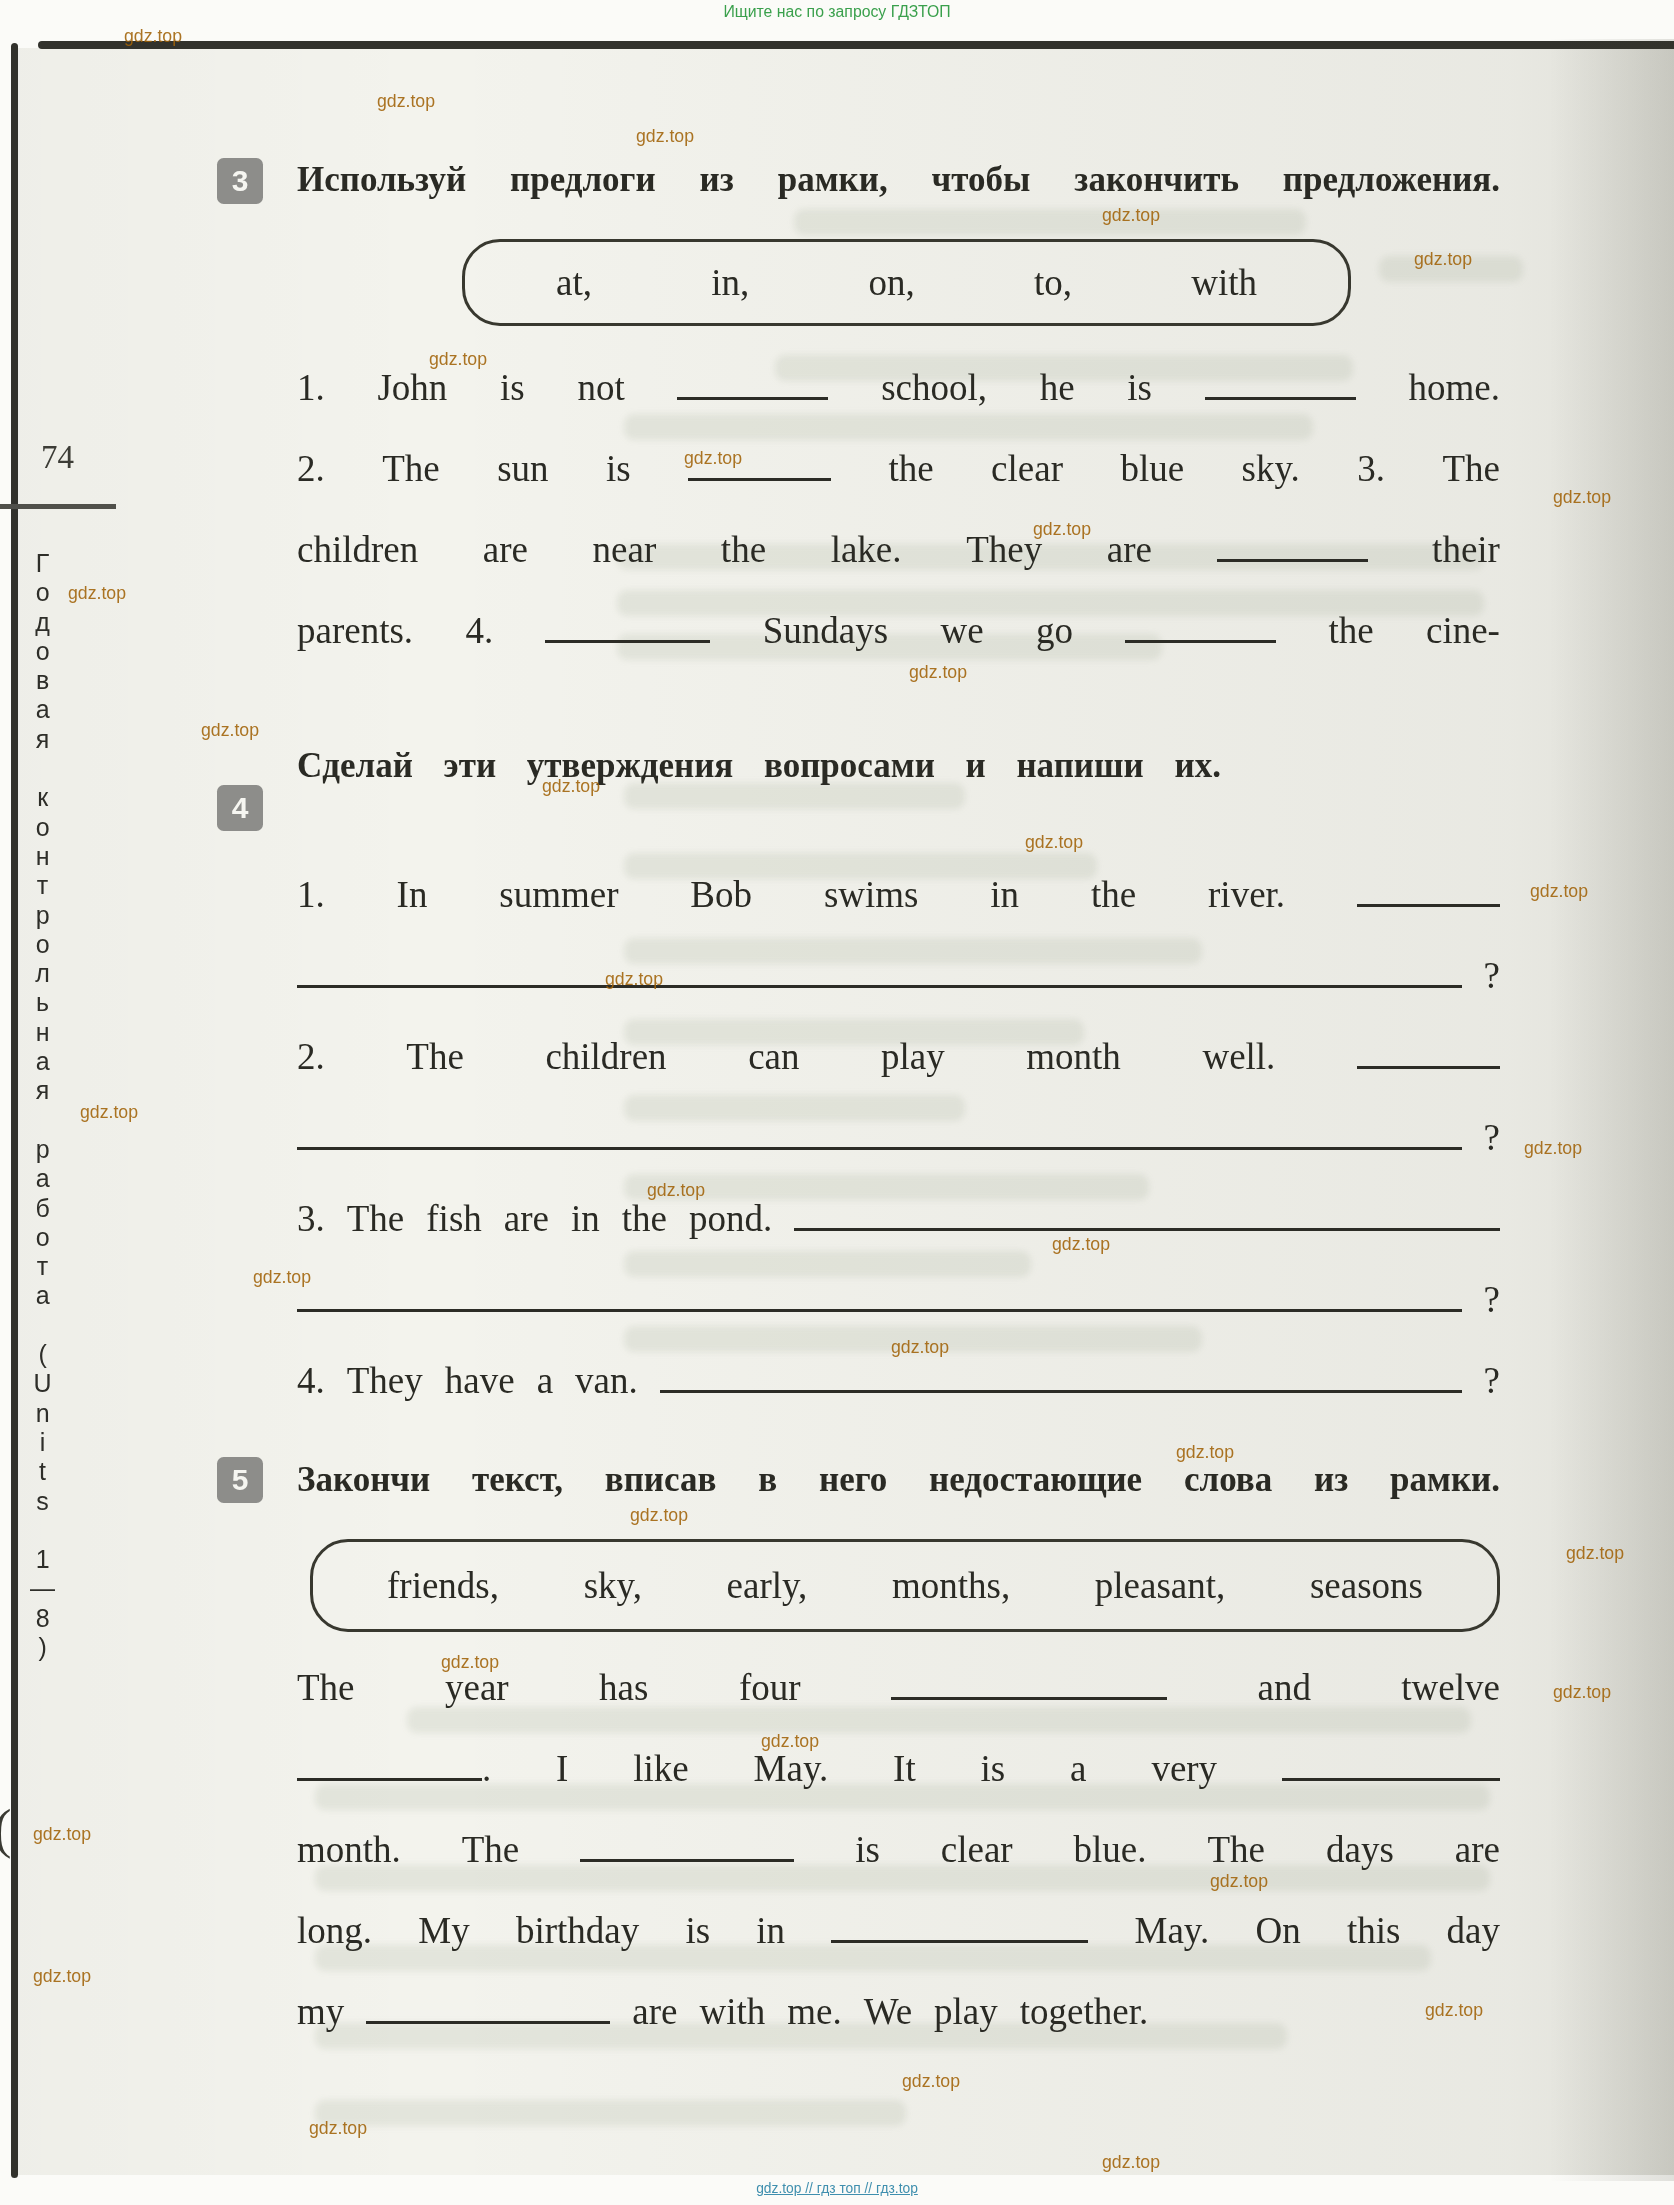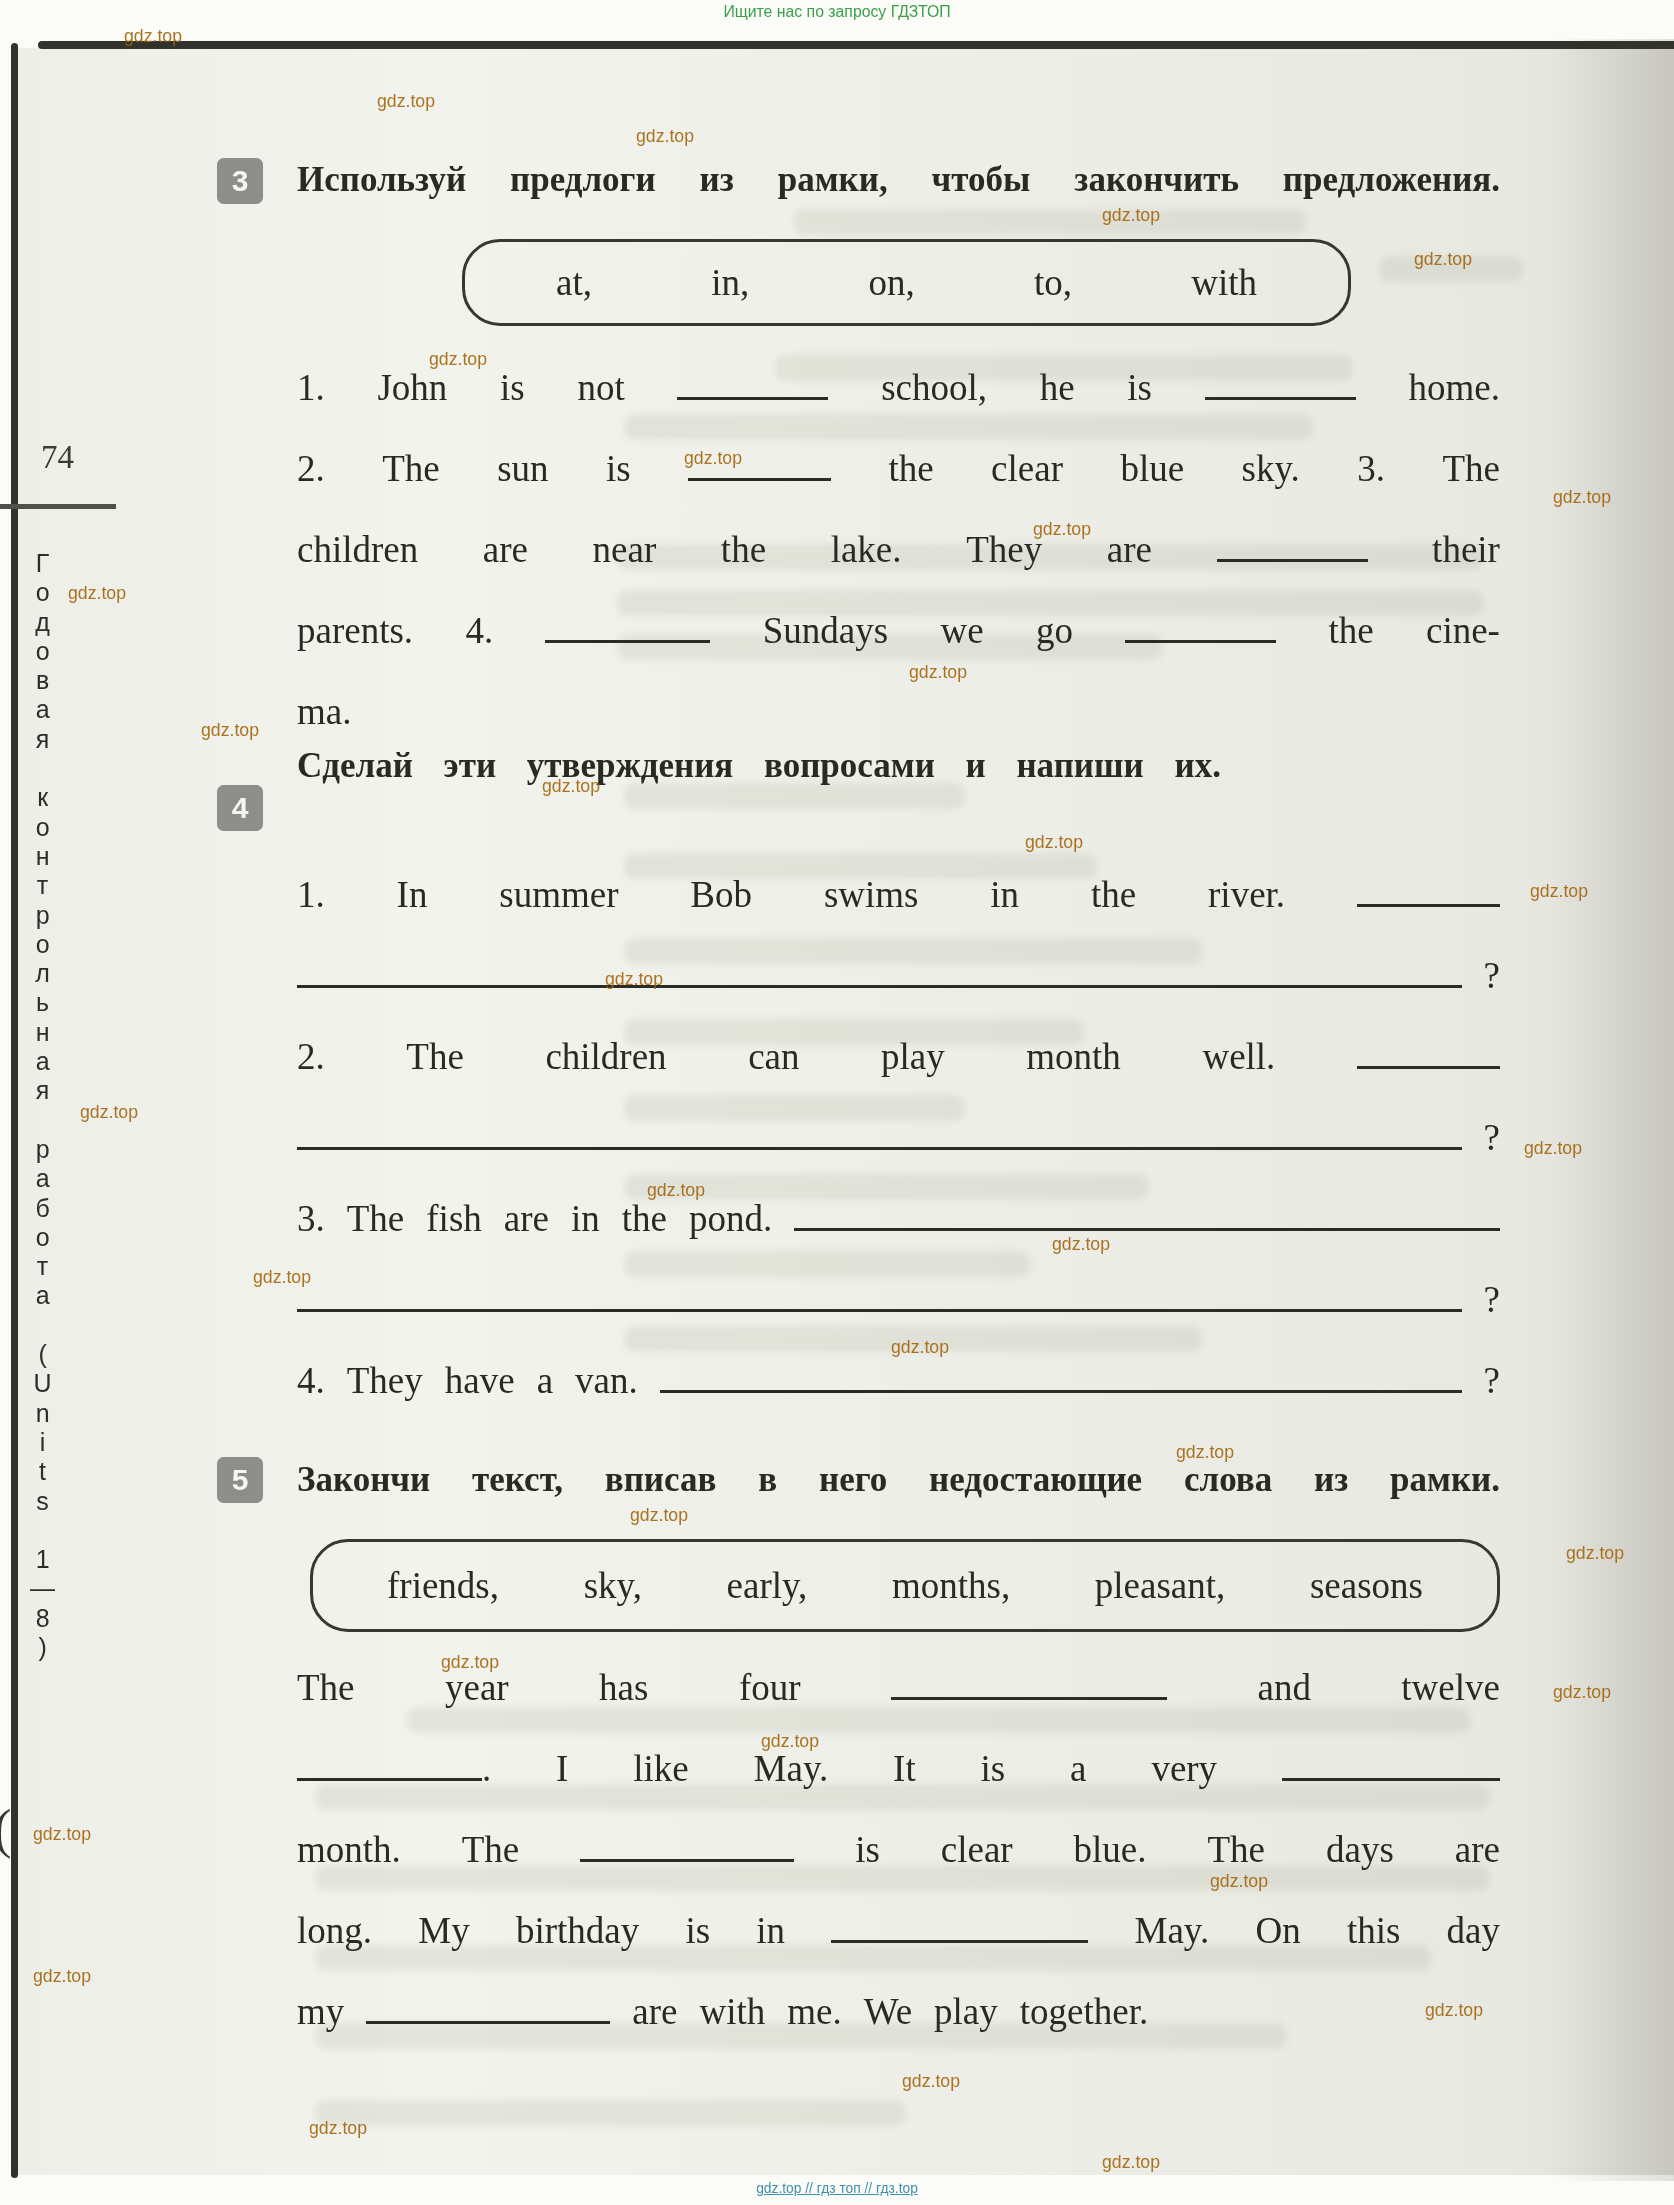--- a/index.html
+++ b/index.html
@@ -155,23 +155,20 @@
         <div class="line justify">
           <span>parents.</span>
           <span>4.</span>
           <span class="blank" style="width: 165px;"></span>
           <span>Sundays</span>
           <span>we</span>
           <span>go</span>
           <span class="blank" style="width: 151px;"></span>
           <span>the</span>
           <span>cine-</span>
-        </div>
-        <div class="line">
-          <span>ma.</span>
         </div>
       </div>
   </section>
 
   <section class="ex">
     <div class="badge" id="badge4">4</div>
     <div class="instruction" id="instr4">Сделай эти утверждения вопросами и напиши их.</div>
     <div class="lines" id="lines4">
         <div class="line justify">
           <span>1.</span>

